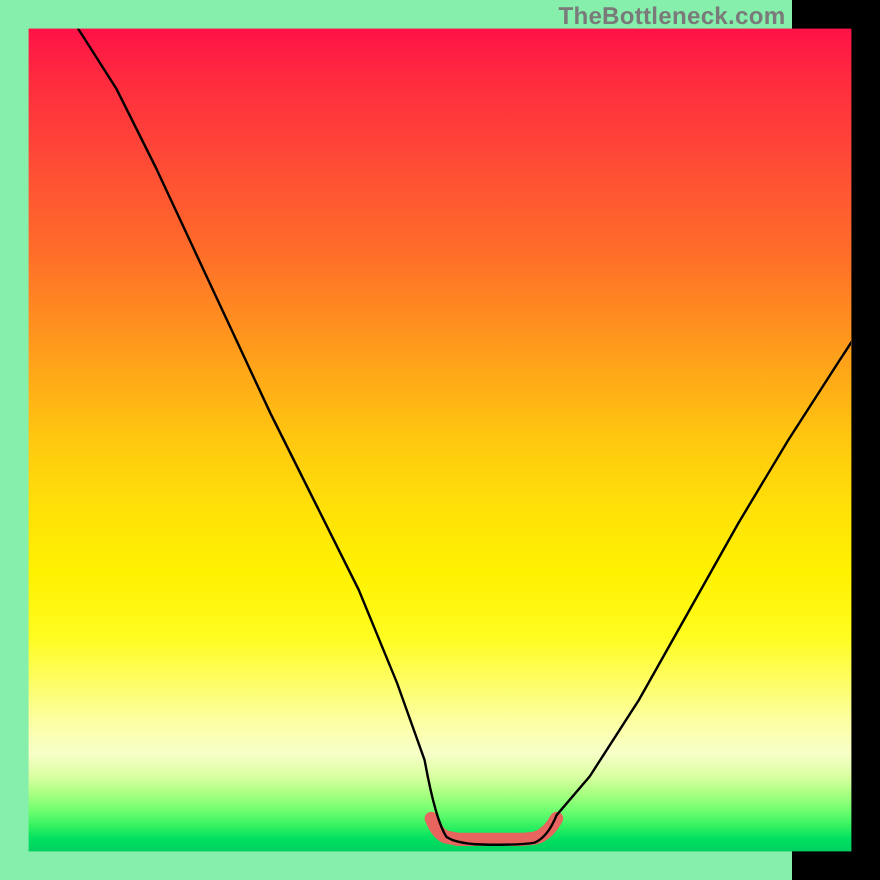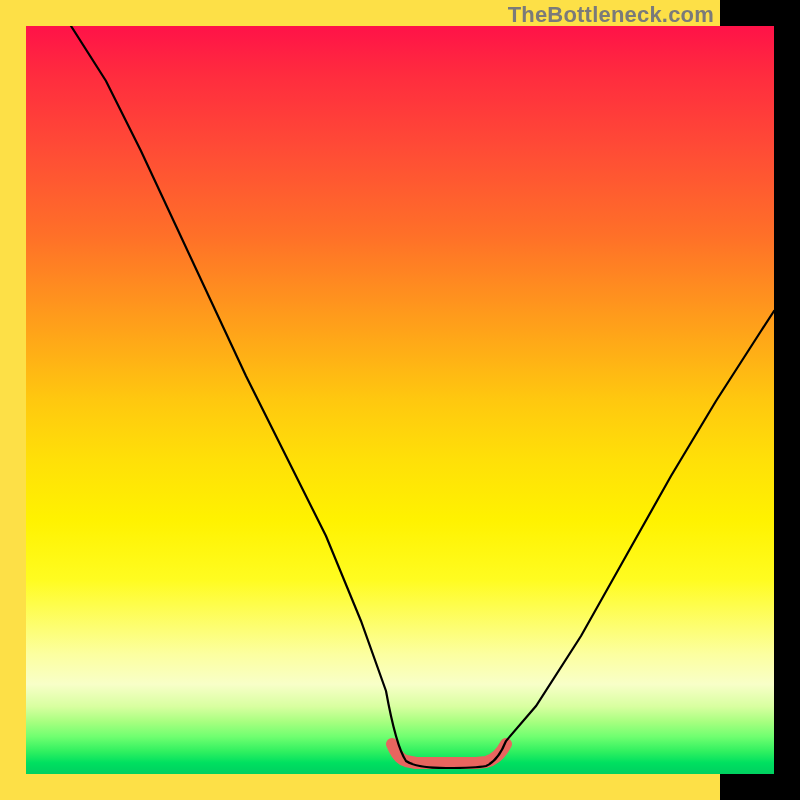--- a/index.html
+++ b/index.html
@@ -8,21 +8,21 @@
     width: 800px;
     height: 800px;
     overflow: hidden;
     background: #000;
     font-family: Arial, Helvetica, sans-serif;
   }
   .frame {
     position: absolute;
     left: 0; top: 0;
     width: 720px; height: 800px;
-    background: #fde047;
+    background: #86efac;
   }
   .plot-area {
     position: absolute;
     left: 26px;
     top: 26px;
     width: 748px;
     height: 748px;
     
     background: linear-gradient(
       to bottom,

